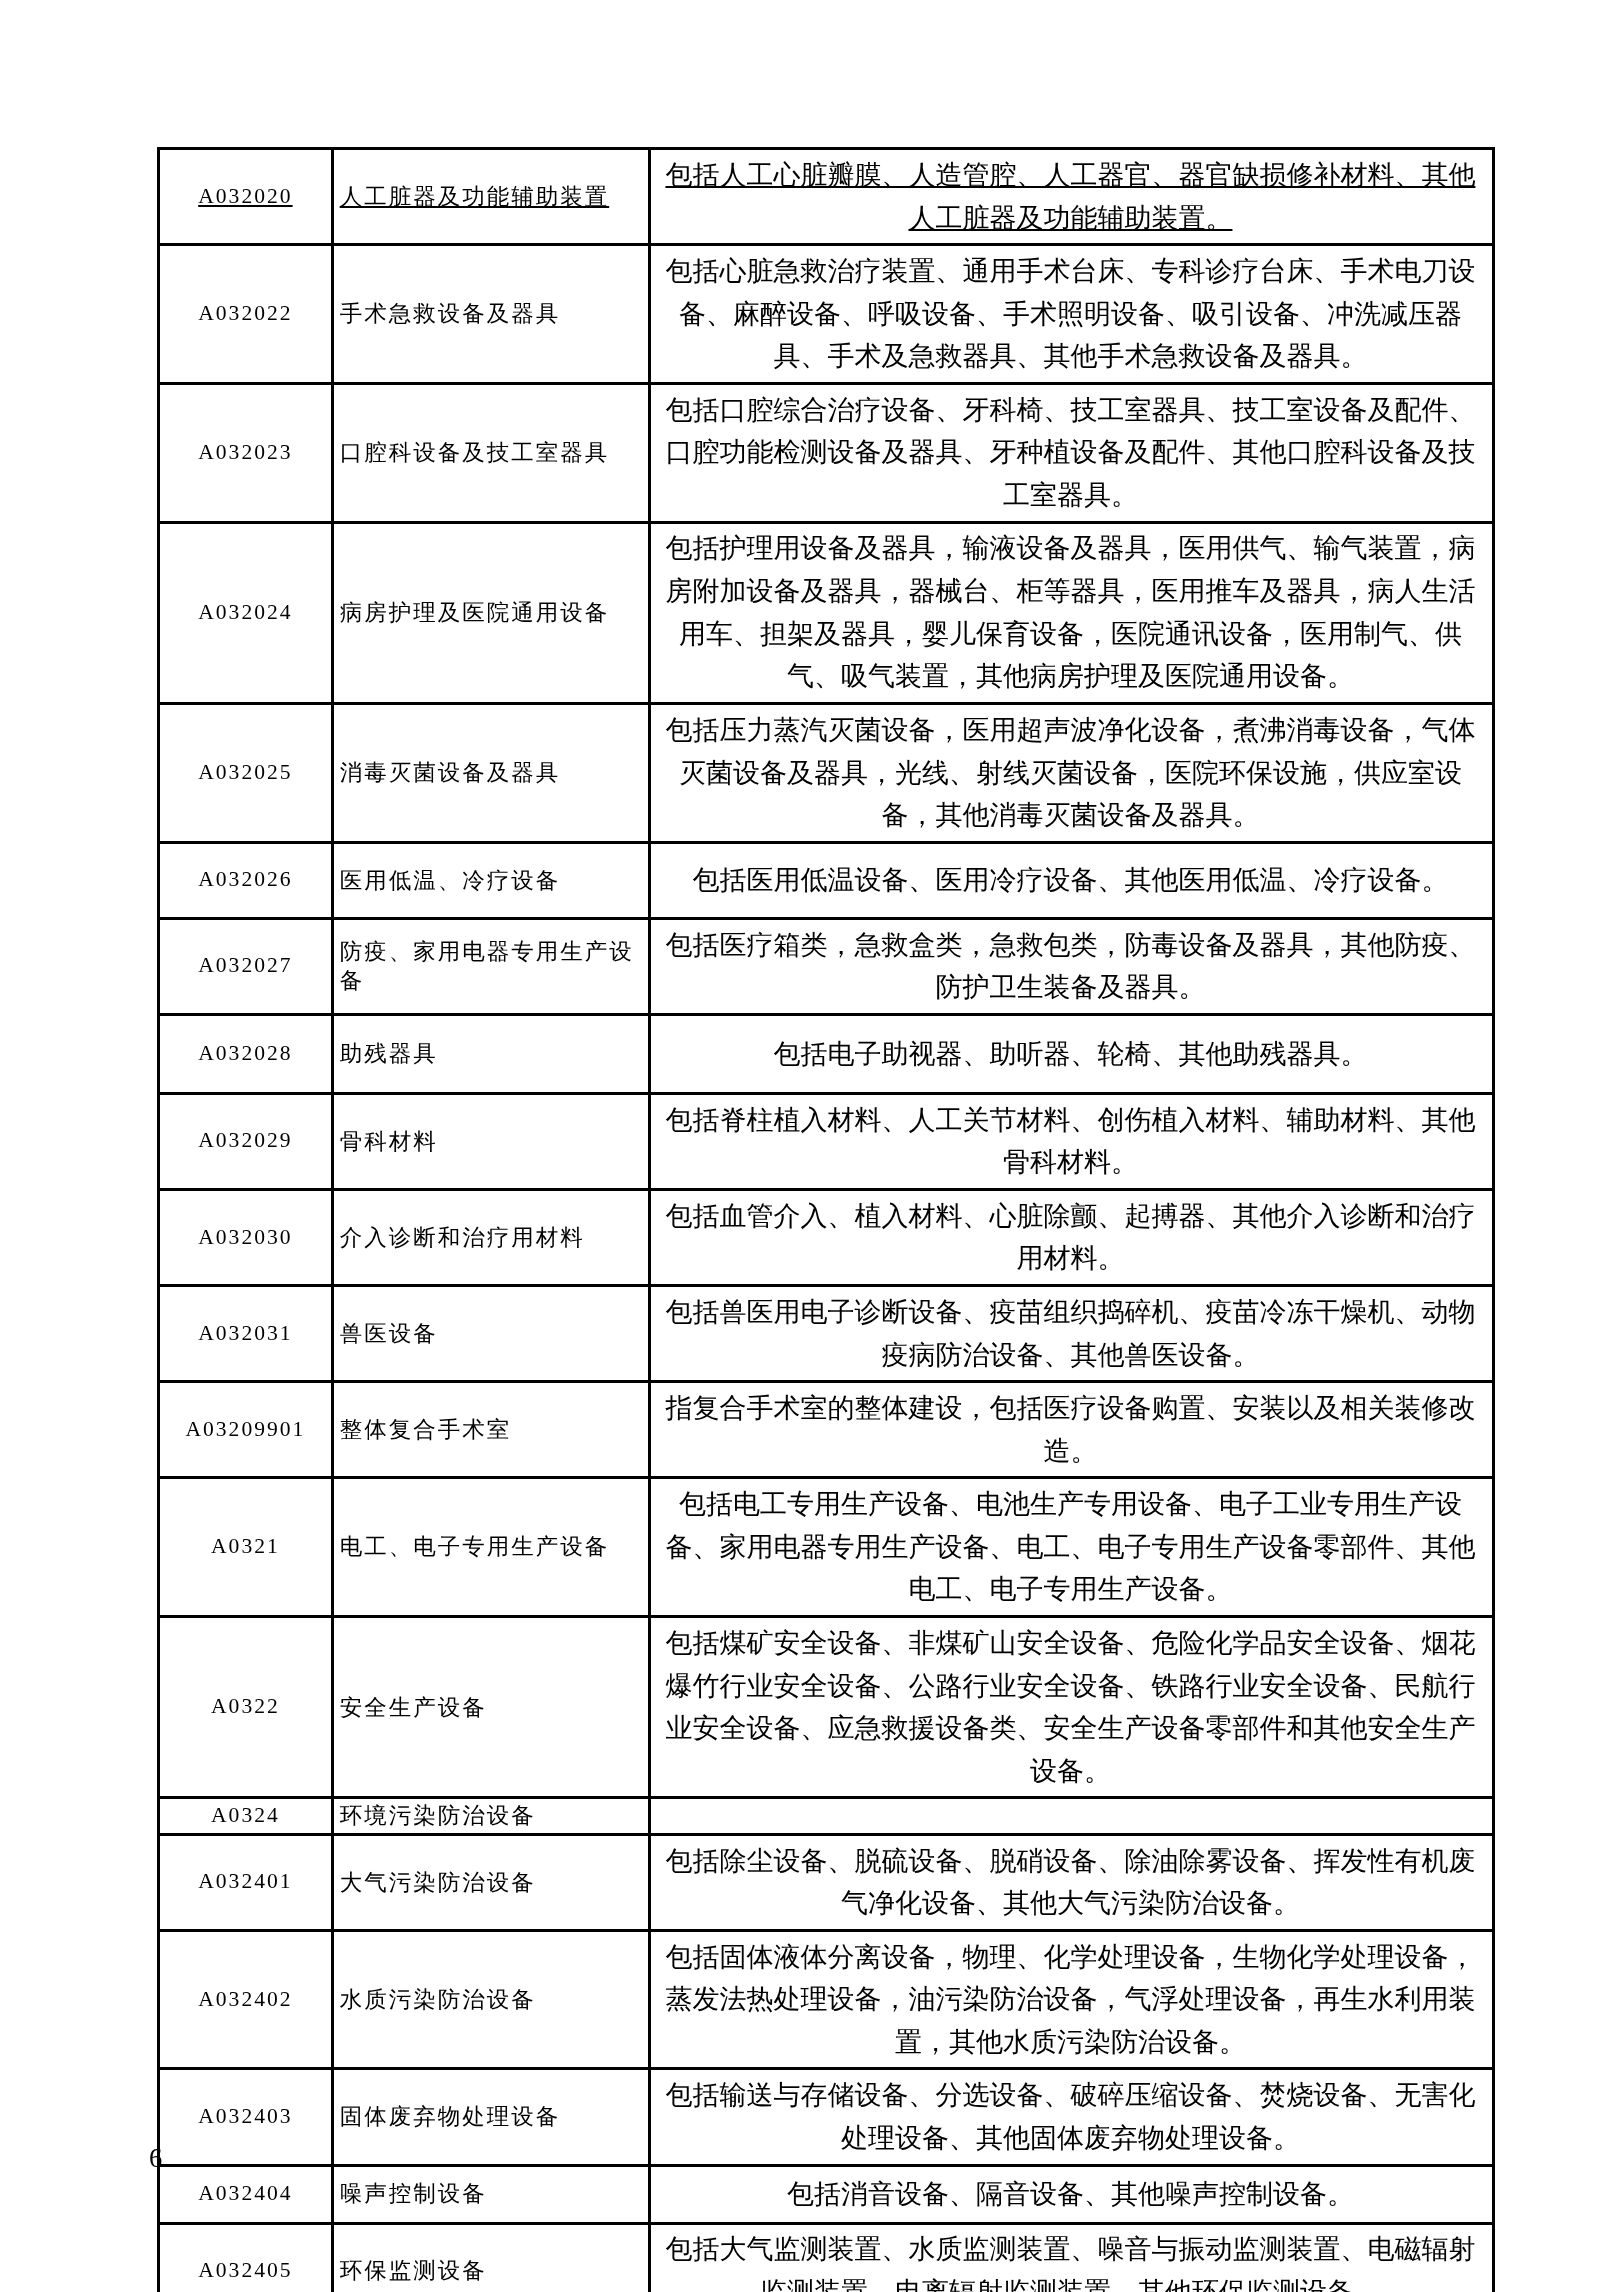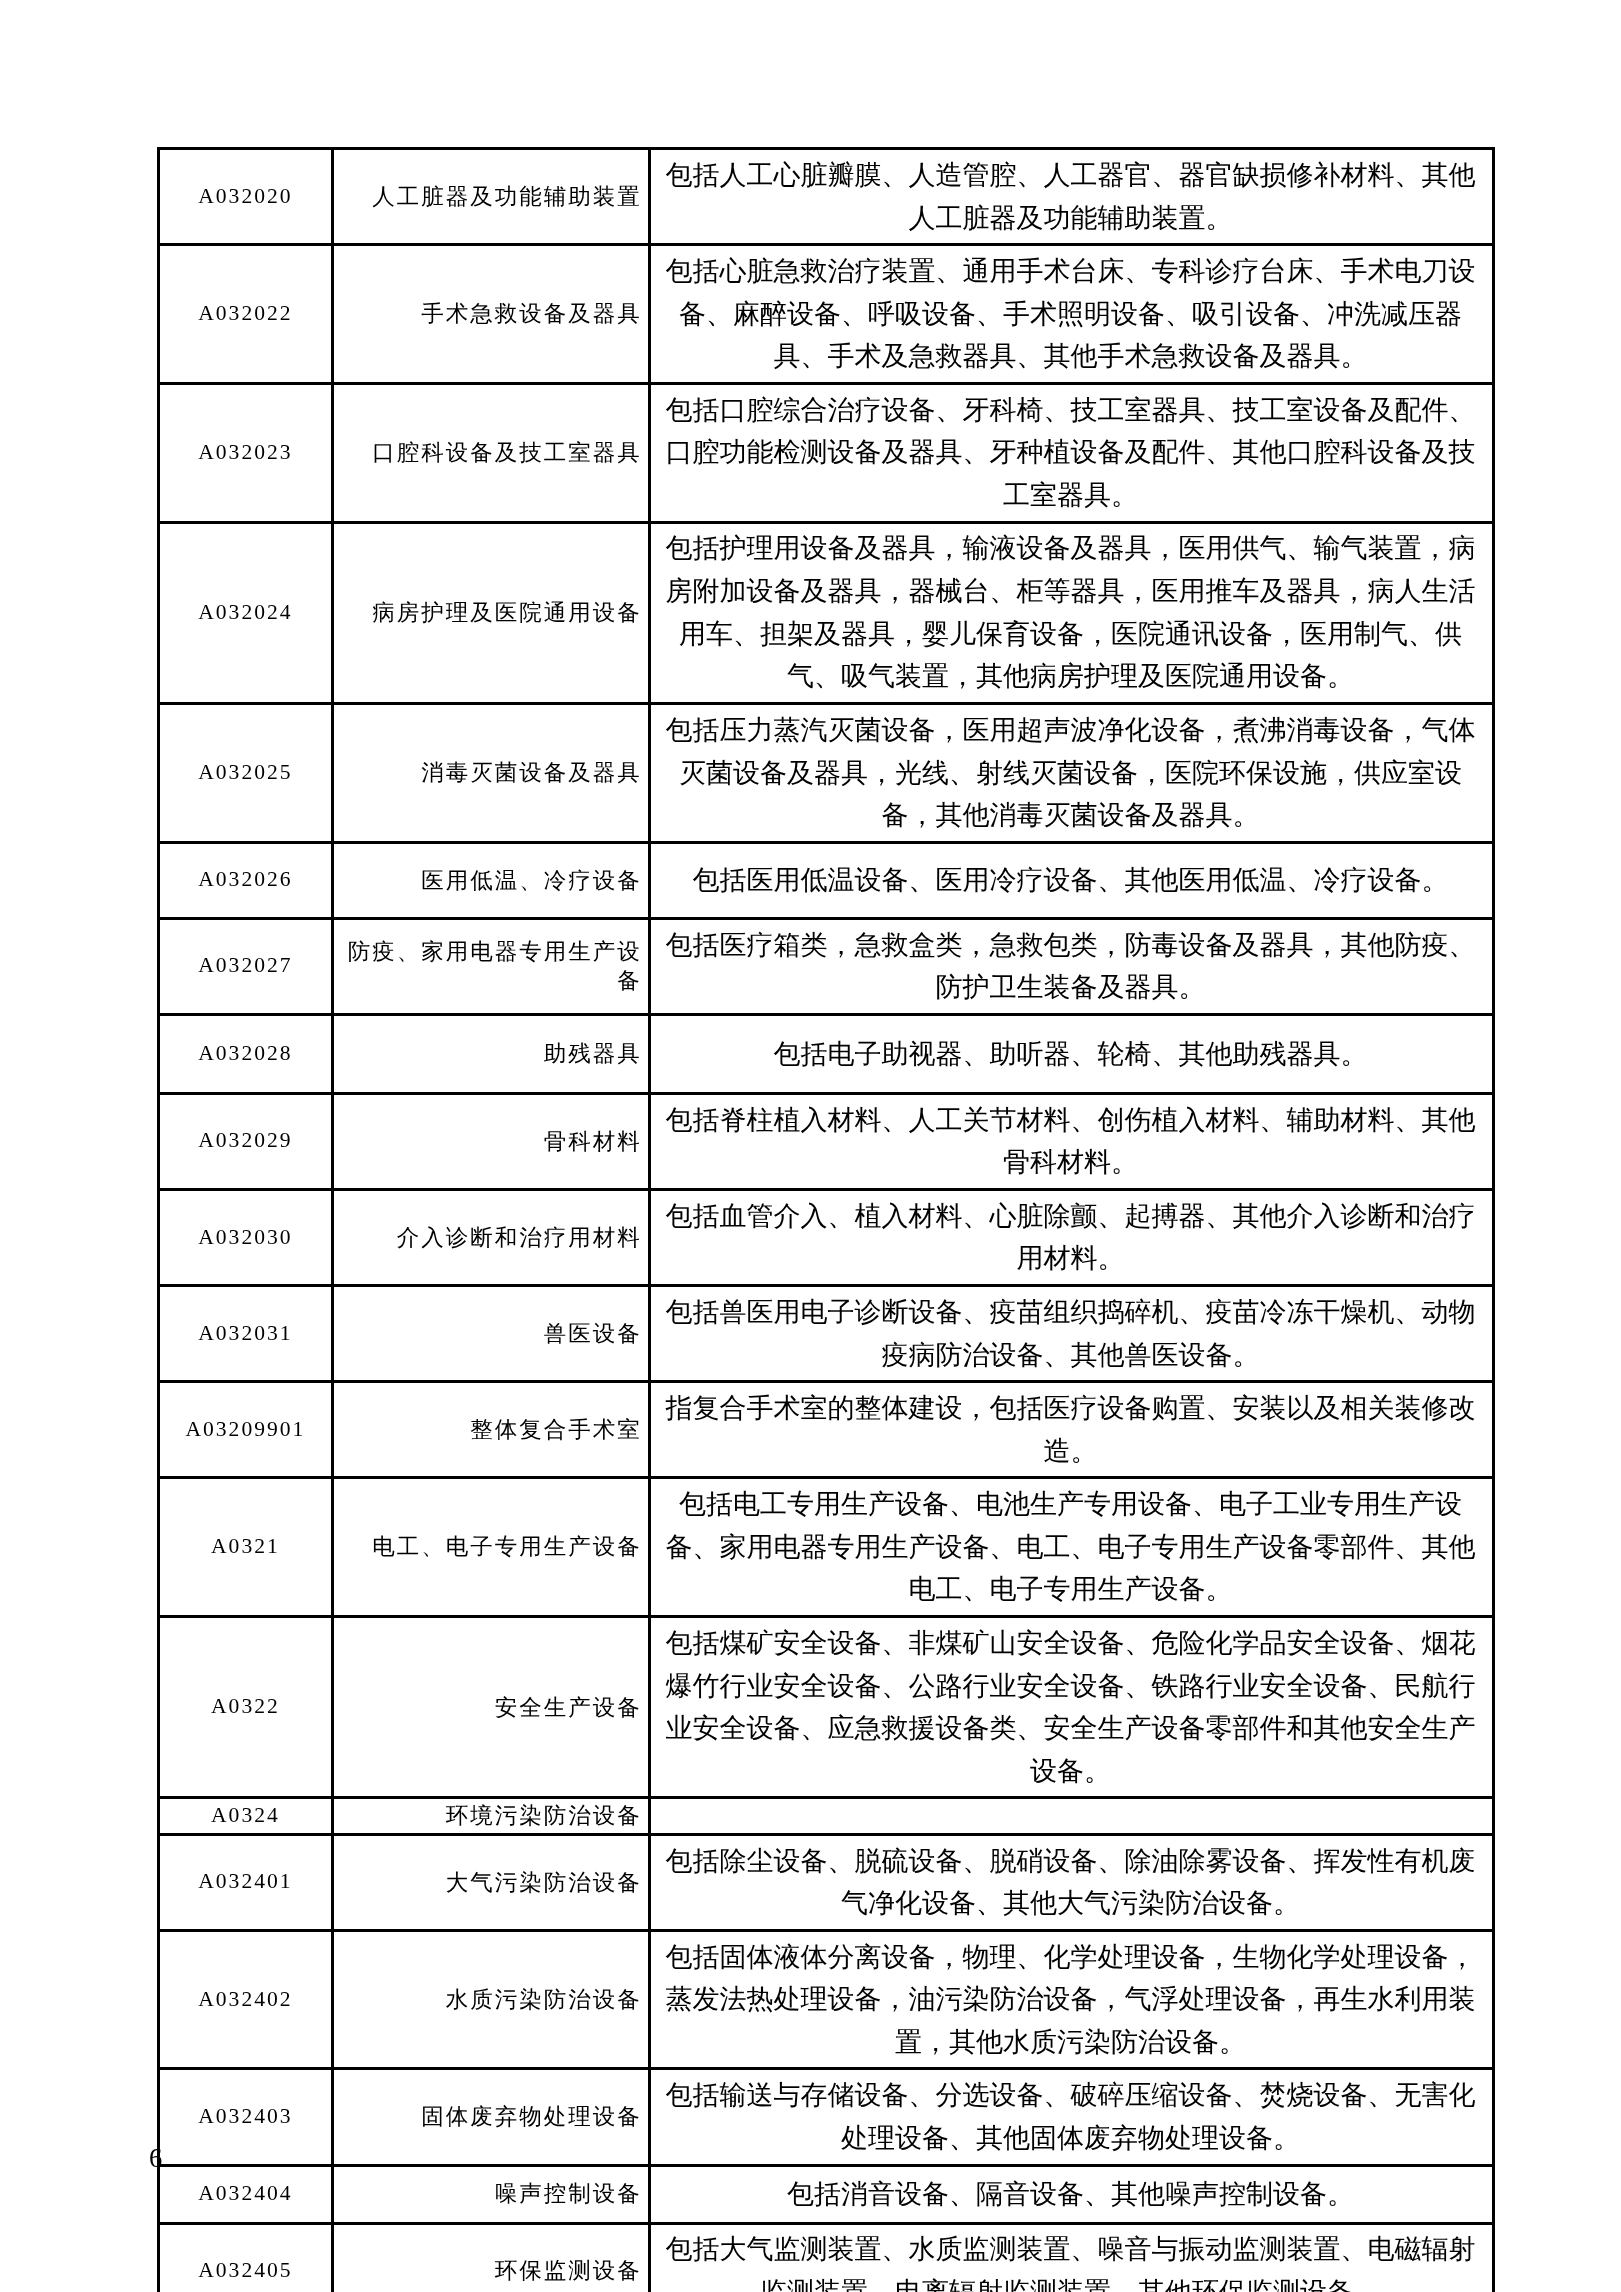--- a/index.html
+++ b/index.html
@@ -27,21 +27,21 @@
     width: 163px;
     text-align: center;
     vertical-align: middle;
     font-size: 21.6px;
     line-height: 1.2;
     letter-spacing: 2px;
     padding: 2px 3.9px;
   }
   td.name-cell {
     width: 302px;
-    text-align: right;
+    text-align: left;
     vertical-align: middle;
     font-size: 22.5px;
     line-height: 1.3;
     letter-spacing: 2px;
     padding: 2px 5.9px;
   }
   td.desc-cell {
     width: 828px;
     text-align: center;
     vertical-align: middle;
@@ -57,21 +57,21 @@
     font-size: 26.5px;
   }
 </style>
 </head>
 <body>
 
 <div class="page">
 
   <table class="cls-table">
     <tbody>
-  <tr style="height: 70px;">
+  <tr style="height: 70px; text-decoration: underline;">
     <td class="code-cell">A032020</td>
     <td class="name-cell">人工脏器及功能辅助装置</td>
     <td class="desc-cell">包括人工心脏瓣膜、人造管腔、人工器官、器官缺损修补材料、其他人工脏器及功能辅助装置。</td>
   </tr>
 
 
   <tr style="height: 123px;">
     <td class="code-cell">A032022</td>
     <td class="name-cell">手术急救设备及器具</td>
     <td class="desc-cell">包括心脏急救治疗装置、通用手术台床、专科诊疗台床、手术电刀设备、麻醉设备、呼吸设备、手术照明设备、吸引设备、冲洗减压器具、手术及急救器具、其他手术急救设备及器具。</td>

